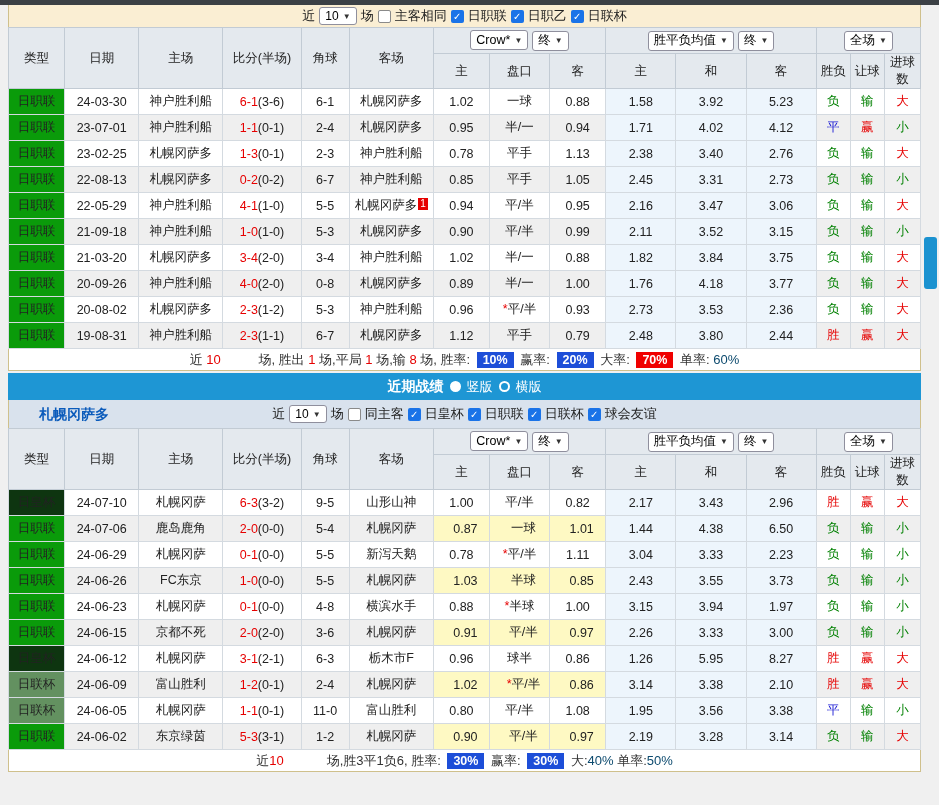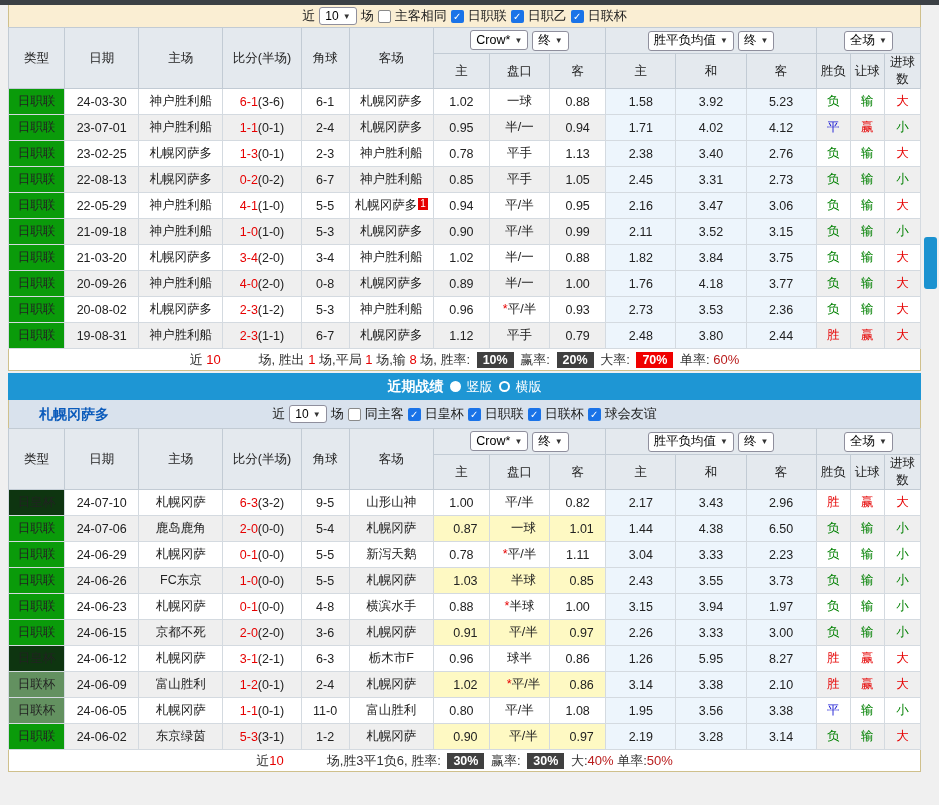--- a/index.html
+++ b/index.html
@@ -35,23 +35,23 @@
   .score-main { color:#e60000; }
   .score-half { color:#222; }
   td.odds { color:#253170; }
   td.hcap { color:#0033cc; }
   .star { color:#e60000; }
   .card-badge { display:inline-block; background:#e60000; color:#fff; font-size:10px;
     line-height:12px; padding:0 2px; margin-left:1px; vertical-align:2px; }
   .summary { height:22px; background:#fff; border:1px solid #cfc08c; border-top:none;
     display:flex; align-items:center; justify-content:center; font-size:13px; color:#333; }
   .summary .num-red { color:#e60000; }
-  .summary .pct-blue { color:#b91c1c; }
+  .summary .pct-blue { color:#0c4a6e; }
   .badge { display:inline-block; color:#fff; font-weight:bold; padding:1px 6px; margin:0 3px; font-size:12.5px; }
-  .badge.green { background:#404040; }
+  .badge.green { background:#1d4ed8; }
   .badge.red { background:#f00000; }
   .section-bar { margin-top:2px; height:27px; background:#1e96d4; display:flex; align-items:center;
     justify-content:center; gap:6px; color:#fff; font-size:13px; }
   .section-bar .sec-title { font-weight:bold; font-size:14px; }
   .radio { display:inline-block; width:11px; height:11px; border:2px solid #fff; border-radius:50%; }
   .radio.sel { background:#fff; }
   .teambar { position:relative; height:28px; background:#d9e2ed; border-left:1px solid #cfc08c;
     border-right:1px solid #cfc08c; display:flex; align-items:center; justify-content:center;
     font-size:13px; color:#222; gap:4px; }
   .team-name { position:absolute; left:30px; top:0; height:28px; line-height:28px;

